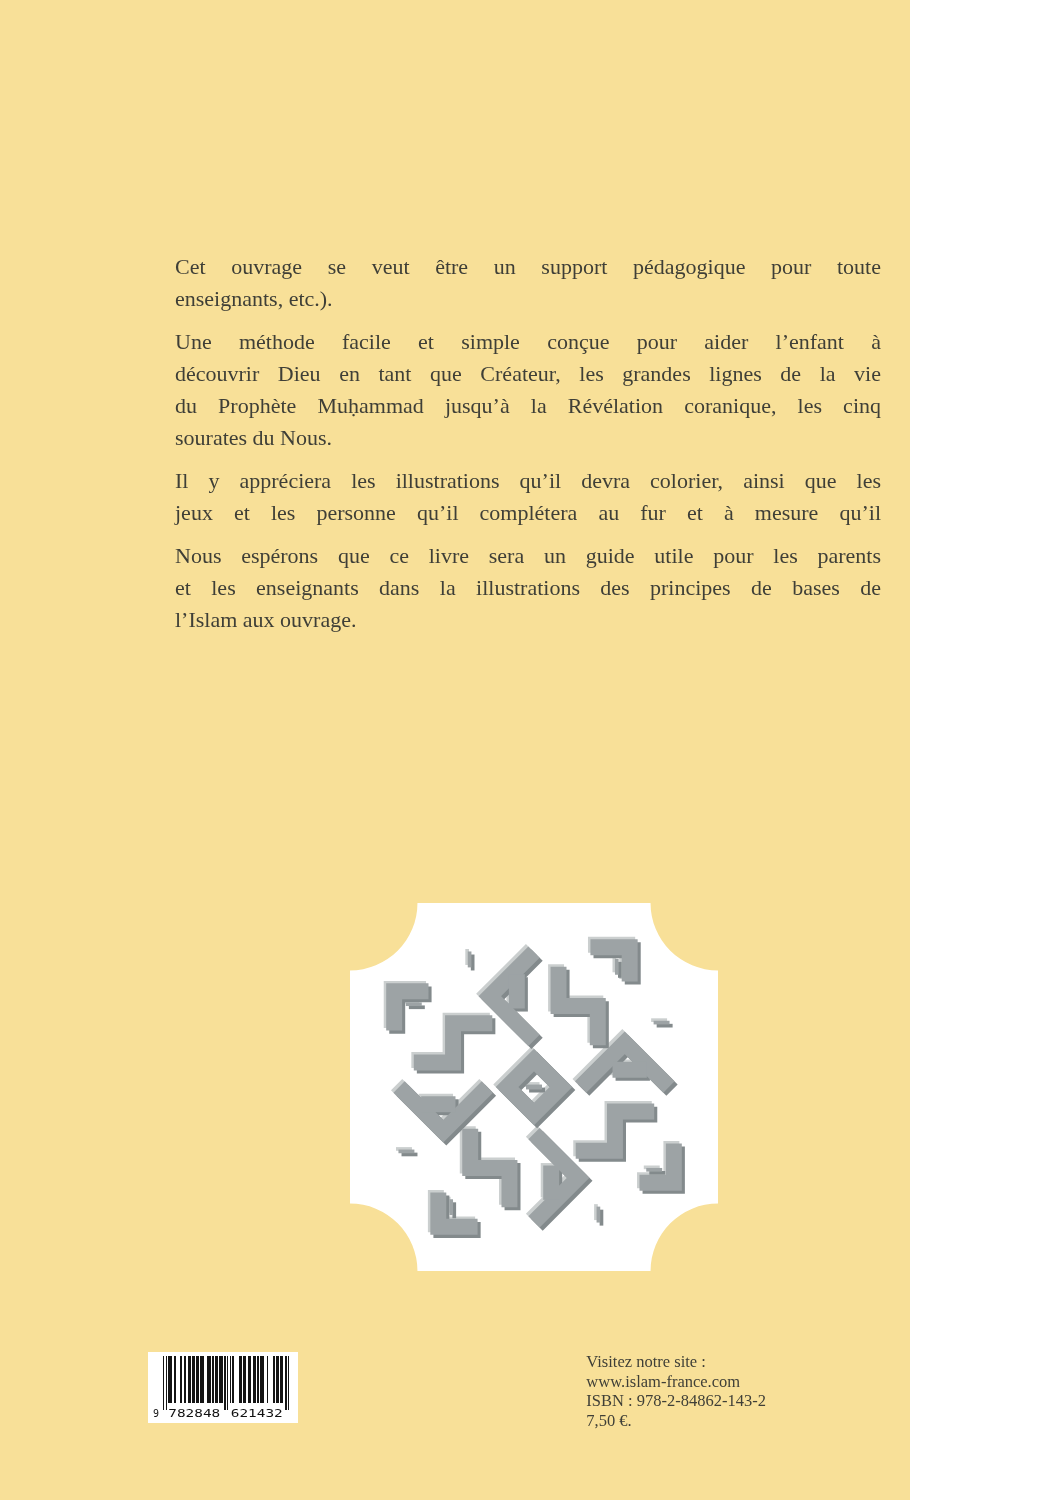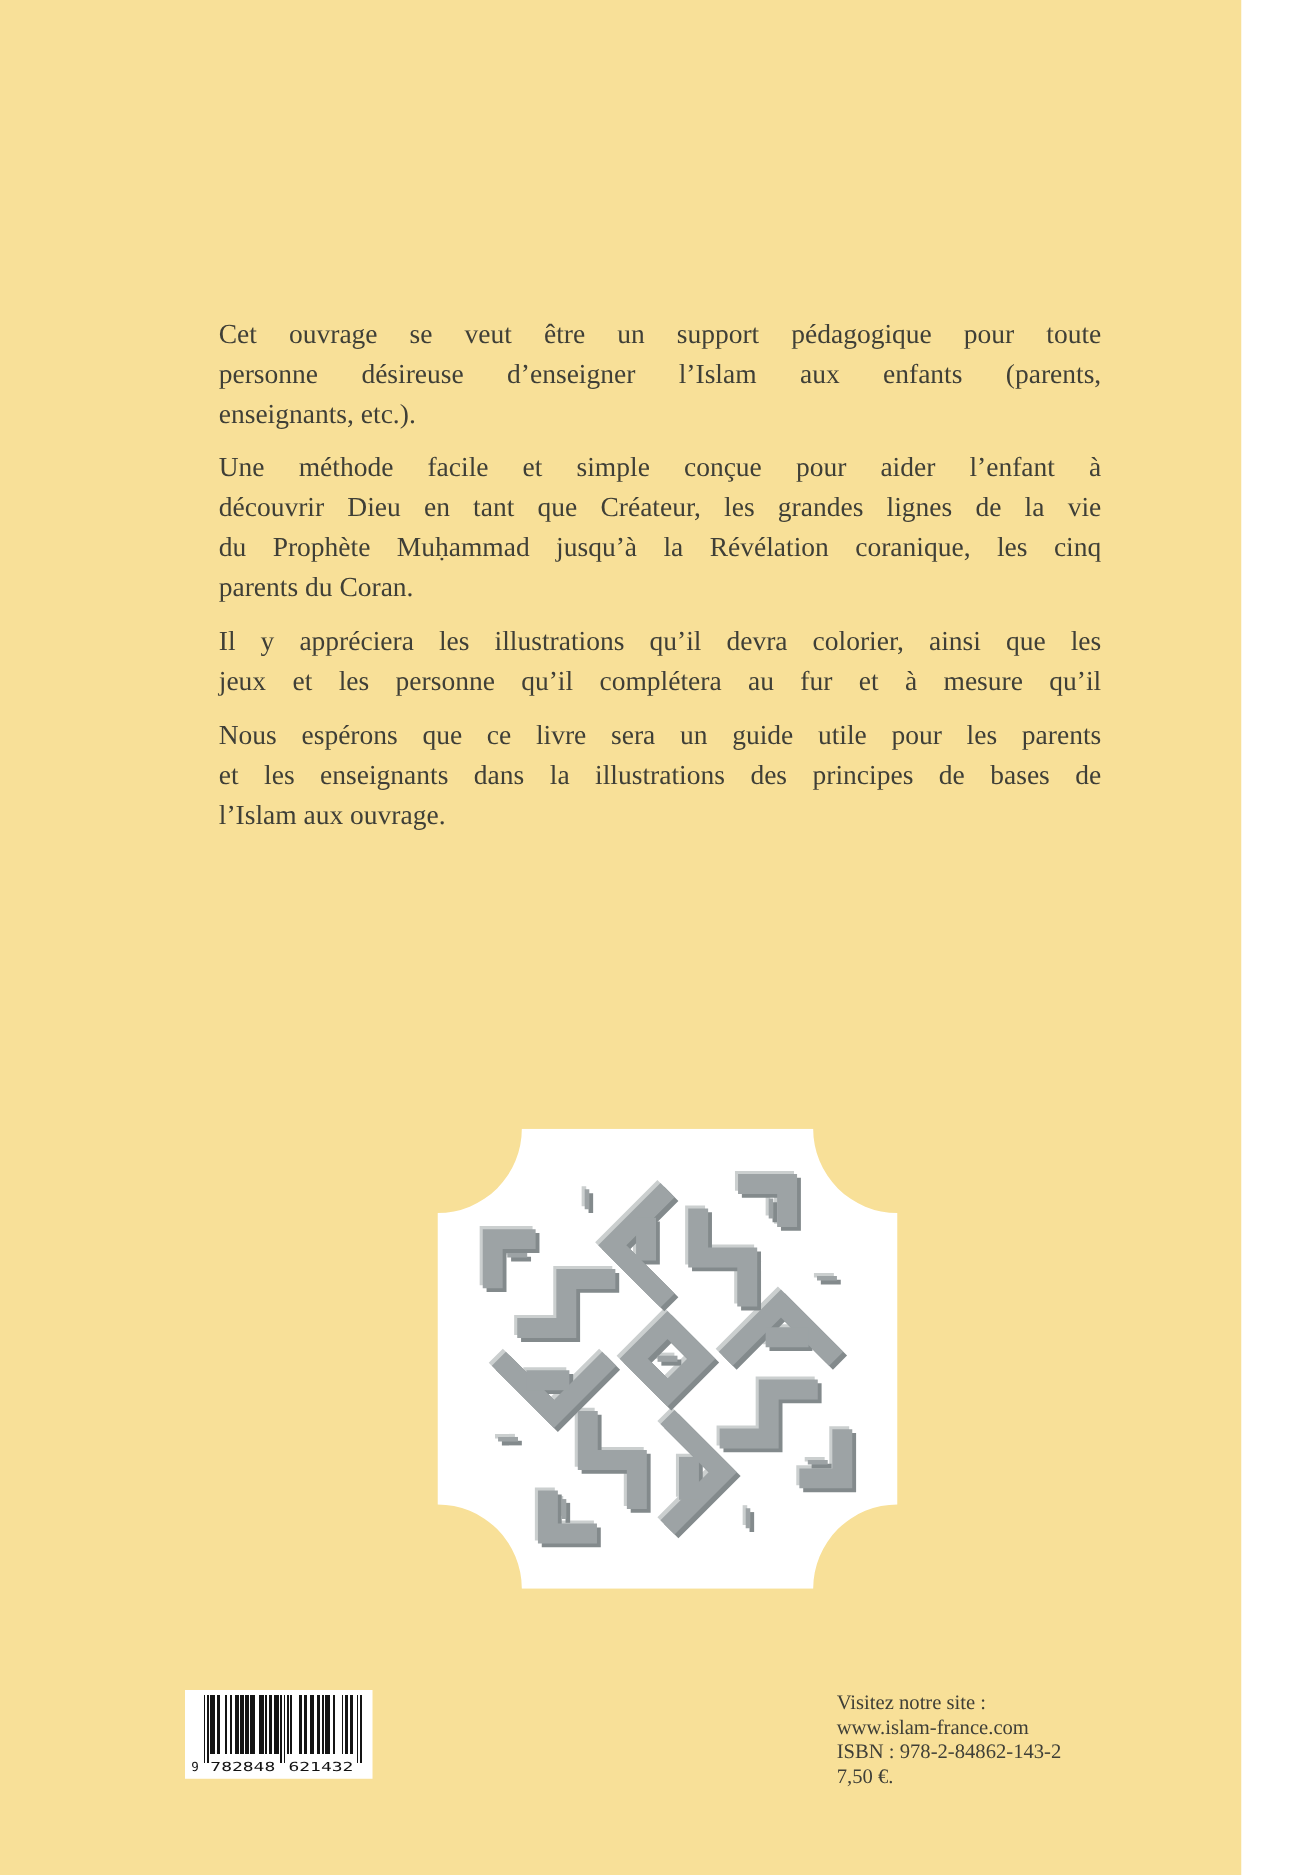--- a/index.html
+++ b/index.html
@@ -3,21 +3,21 @@
 <meta charset="utf-8">
 <style>
   :root{
     --bg:#F8E098; --ink:#3F3F37; --panel:#FFFFFF;
     --emblem:#9DA3A5; --emblem-hi:#CBCFCF; --emblem-sh:#838A8C; --bar:#141414;
   }
   *{box-sizing:border-box;}
   html,body{margin:0;padding:0;}
   body{font-family:"Liberation Serif", serif;}
   .page{
-    position:relative; width:993px; height:1500px;
+    position:relative; width:910px; height:1500px;
     background:var(--bg); overflow:hidden;
   }
   
   .copy{
     position:absolute; left:175px; top:240px; width:706px;
     color:var(--ink); font-size:22px; line-height:32px;
   }
   .copy p{margin:0 0 11px 0; padding:0;}
   .line{
     text-align:justify; text-align-last:justify;
@@ -48,29 +48,28 @@
 </style>
 </head>
 <body>
 
 <div class="page">
 
   <div class="copy">
     <p>
       </p>
       <div class="line">Cet ouvrage se veut être un support pédagogique pour toute</div>
-      <div class="line">personne désireuse d’enseigner l’Islam aux enfants (parents,</div>
       <div class="line final">enseignants, etc.).</div>
     <p></p>
     <p>
       </p>
       <div class="line">Une méthode facile et simple conçue pour aider l’enfant à</div>
       <div class="line">découvrir Dieu en tant que Créateur, les grandes lignes de la vie</div>
       <div class="line">du Prophète Muḥammad jusqu’à la Révélation coranique, les cinq</div>
-      <div class="line final">parents du Coran.</div>
+      <div class="line final">sourates du Nous.</div>
     <p></p>
     <p>
       </p>
       <div class="line">Il y appréciera les illustrations qu’il devra colorier, ainsi que les</div>
       <div class="line">jeux et les personne qu’il complétera au fur et à mesure qu’il</div>
     <p></p>
     <p>
       </p>
       <div class="line">Nous espérons que ce livre sera un guide utile pour les parents</div>
       <div class="line">et les enseignants dans la illustrations des principes de bases de</div>

